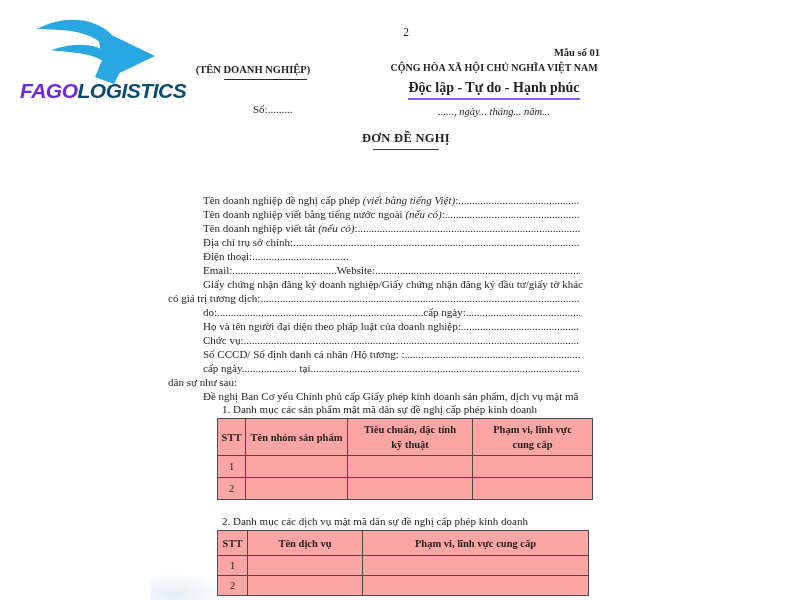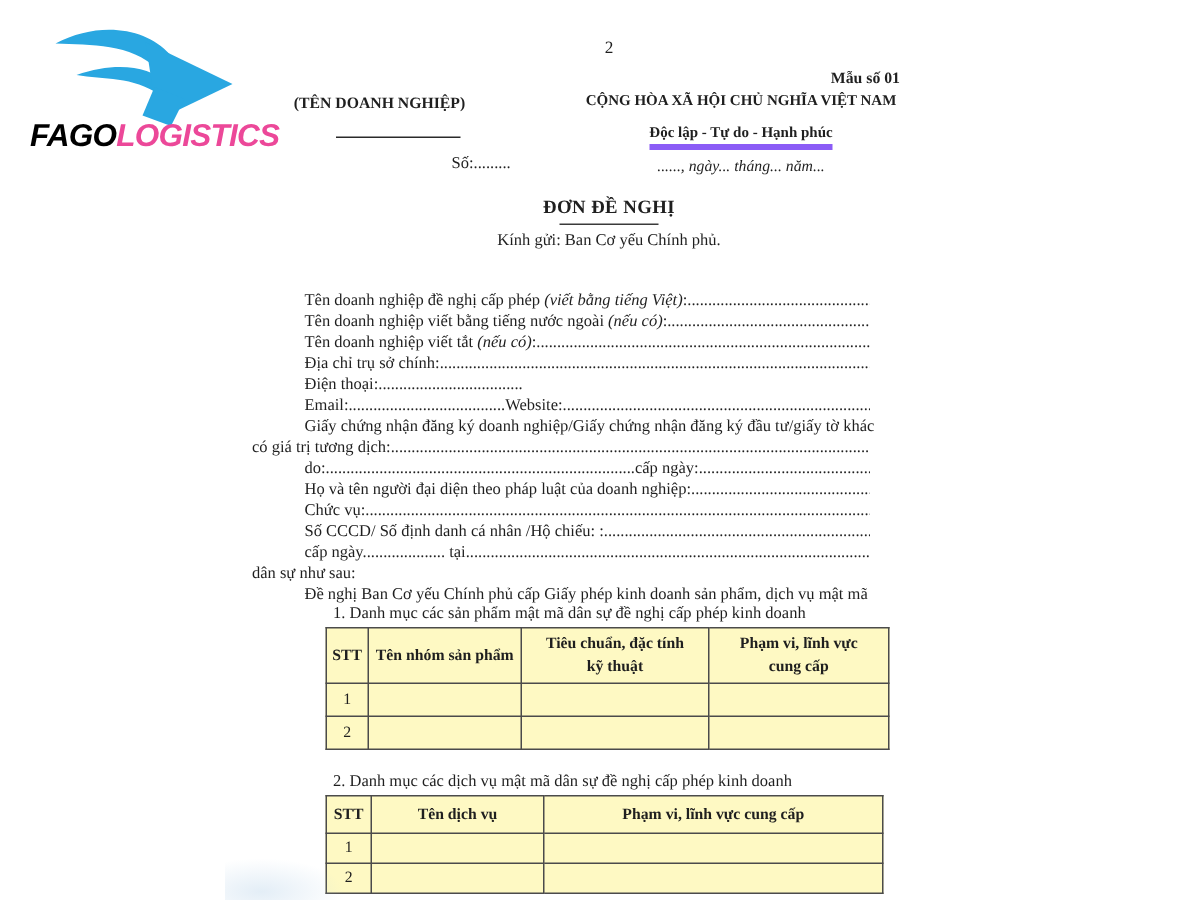--- a/index.html
+++ b/index.html
@@ -15,47 +15,47 @@
 
   
   .logo-text{left:20px;top:79px;width:200px;
     font-family:"Liberation Sans","DejaVu Sans",sans-serif;
     font-weight:bold;font-style:italic;font-size:21px;letter-spacing:-.5px;white-space:nowrap;}
 
   
   .page-num{left:170px;top:26px;width:472px;font-size:11.5px;}
   .mau-so{left:500px;top:47px;width:100px;text-align:right;font-size:10.5px;}
   .company-label{left:178px;top:64px;width:150px;font-size:10.5px;white-space:nowrap;}
-  .so-line{left:253px;top:103px;font-size:11px;margin-left:48px;}
+  .so-line{left:253px;top:103px;font-size:11px;}
   .nat-col{left:348px;top:62px;width:292px;}
   .nat1{font-size:10px;white-space:nowrap;}
   .motto-wrap{margin-top:5px;}
-  .motto{display:inline-block;font-size:10px;border-bottom:4px solid #8b5cf6;padding-bottom:2px;white-space:nowrap;}
+  .motto{display:inline-block;font-size:14px;border-bottom:2px solid #8b5cf6;padding-bottom:2px;white-space:nowrap;}
   .date-line{margin-top:6px;font-size:10.5px;}
-  .u-inline{border-bottom:1px solid #2a2a2a;padding-bottom:16px;}
+  .u-inline{border-bottom:1px solid #2a2a2a;padding-bottom:4px;}
 
   
   .title-col{left:170px;top:131px;width:472px;}
   .title1{font-size:12.5px;letter-spacing:.3px;}
   .title2{font-size:11.5px;margin-top:2px;}
   .title-rule{width:66px;border-top:1.2px solid #3a3a3a;margin:3px auto 0 auto;height:0;}
   .kinh-gui{font-size:11px;margin-top:4px;}
 
   
   .form-body{left:168px;top:193px;width:412px;font-size:11px;line-height:14px;}
   .bline{white-space:nowrap;overflow:hidden;width:412px;box-sizing:border-box;height:14px;}
   .bline.ind{padding-left:35px;}
   .bline.noclip{overflow:visible;width:auto;}
 
   
   .sec-label{font-size:11px;white-space:nowrap;}
   .sec1-label{left:222px;top:403px;}
   .sec2-label{left:222px;top:515px;}
   table{border-collapse:collapse;table-layout:fixed;}
-  .tbl{position:absolute;background:#fef9c3;}
+  .tbl{position:absolute;background:#fca5a5;}
   .tbl1{left:217px;top:418px;}
   .tbl2{left:217px;top:530px;}
   th,td{border:1px solid #4b4b4b;padding:0 3px;overflow:hidden;}
   th{font-size:10.5px;font-weight:bold;text-align:center;vertical-align:middle;
      white-space:pre-line;line-height:15px;}
   td{font-size:10.5px;text-align:center;vertical-align:middle;}
   .tbl1 th{height:36px;}
   .tbl1 td{height:21px;}
   .tbl2 th{height:24px;}
   .tbl2 td{height:19px;}
@@ -69,54 +69,53 @@
 
 <svg class="abs" style="left:35px;top:14px;" width="124" height="70" viewBox="0 0 124 70">
   <g fill="#29A7E1">
     <path d="M2,15 C30,0 62,4 78,22 L70,32 C52,15 26,16 2,15 Z"></path>
     <path d="M16,36 C42,27 64,30 76,41 L71,49 C54,37 34,39 16,36 Z"></path>
     <polygon points="62,14 120,42 70,66"></polygon>
     <path d="M68,44 L88,52 L79,70 L60,63 Z"></path>
   </g>
 </svg>
 <div class="abs logo-text">
-  <span style="color:#000000;">FAGO</span><span style="color:#ec4899;">LOGISTICS</span>
+  <span style="color:#6d28d9;">FAGO</span><span style="color:#0c4a6e;">LOGISTICS</span>
 </div>
 
 <div class="abs page-num ctr">2</div>
 <div class="abs mau-so b">Mẫu số 01</div>
 
 <div class="abs company-label ctr b"><span>(TÊN </span><span class="u-inline">DOANH NGHIỆP</span><span>)</span></div>
 <div class="abs so-line">Số:.........</div>
 
 <div class="abs nat-col ctr">
   <div class="nat1 b">CỘNG HÒA XÃ HỘI CHỦ NGHĨA VIỆT NAM</div>
   <div class="motto-wrap"><span class="motto b">Độc lập - Tự do - Hạnh phúc</span></div>
   <div class="date-line it">......, ngày... tháng... năm...</div>
 </div>
 
 <div class="abs title-col ctr">
   <div class="title1 b">ĐƠN ĐỀ NGHỊ</div>
   <div class="title-rule"></div>
-  <div class="kinh-gui">Kính gửi: Ban Cơ yếu Chính phủ.</div>
 </div>
 
 <div class="abs form-body">
     <div class="bline ind"><span>Tên doanh nghiệp đề nghị cấp phép </span><span class="it">(viết bằng tiếng Việt)</span><span>:</span><span>........................................................................................................................................................................................................</span></div>
     <div class="bline ind"><span>Tên doanh nghiệp viết bằng tiếng nước ngoài </span><span class="it">(nếu có)</span><span>:</span><span>........................................................................................................................................................................................................</span></div>
     <div class="bline ind"><span>Tên doanh nghiệp viết tắt </span><span class="it">(nếu có)</span><span>:</span><span>........................................................................................................................................................................................................</span></div>
     <div class="bline ind"><span>Địa chỉ trụ sở chính:</span><span>........................................................................................................................................................................................................</span></div>
     <div class="bline ind"><span>Điện thoại:</span><span>...................................</span></div>
     <div class="bline ind"><span>Email:</span><span>......................................</span><span>Website:</span><span>........................................................................................................................................................................................................</span></div>
     <div class="bline ind noclip"><span>Giấy chứng nhận đăng ký doanh nghiệp/Giấy chứng nhận đăng ký đầu tư/giấy tờ khác</span></div>
     <div class="bline"><span>có giá trị tương dịch:</span><span>....................................................................................................................................................................................</span></div>
     <div class="bline ind"><span>do:</span><span>...........................................................................</span><span>cấp ngày:</span><span>........................................................................................................................................................................................................</span></div>
     <div class="bline ind"><span>Họ và tên người đại diện theo pháp luật của doanh nghiệp:</span><span>........................................................................................................................................................................................................</span></div>
     <div class="bline ind"><span>Chức vụ:</span><span>........................................................................................................................................................................................................</span></div>
-    <div class="bline ind"><span>Số CCCD/ Số định danh cá nhân /Hộ chiếu: :</span><span>........................................................................................................................................................................................................</span></div>
+    <div class="bline ind"><span>Số CCCD/ Số định danh cá nhân /Hộ tương: :</span><span>........................................................................................................................................................................................................</span></div>
     <div class="bline ind"><span>cấp ngày</span><span>....................</span><span> tại</span><span>........................................................................................................................................................................................................</span></div>
     <div class="bline"><span>dân sự như sau:</span></div>
     <div class="bline ind noclip"><span>Đề nghị Ban Cơ yếu Chính phủ cấp Giấy phép kinh doanh sản phẩm, dịch vụ mật mã</span></div>
   </div>
 
 <div class="abs sec-label sec1-label">1. Danh mục các sản phẩm mật mã dân sự đề nghị cấp phép kinh doanh</div>
 <table class="tbl tbl1">
   <colgroup>
       <col style="width:28px">
       <col style="width:102px">

